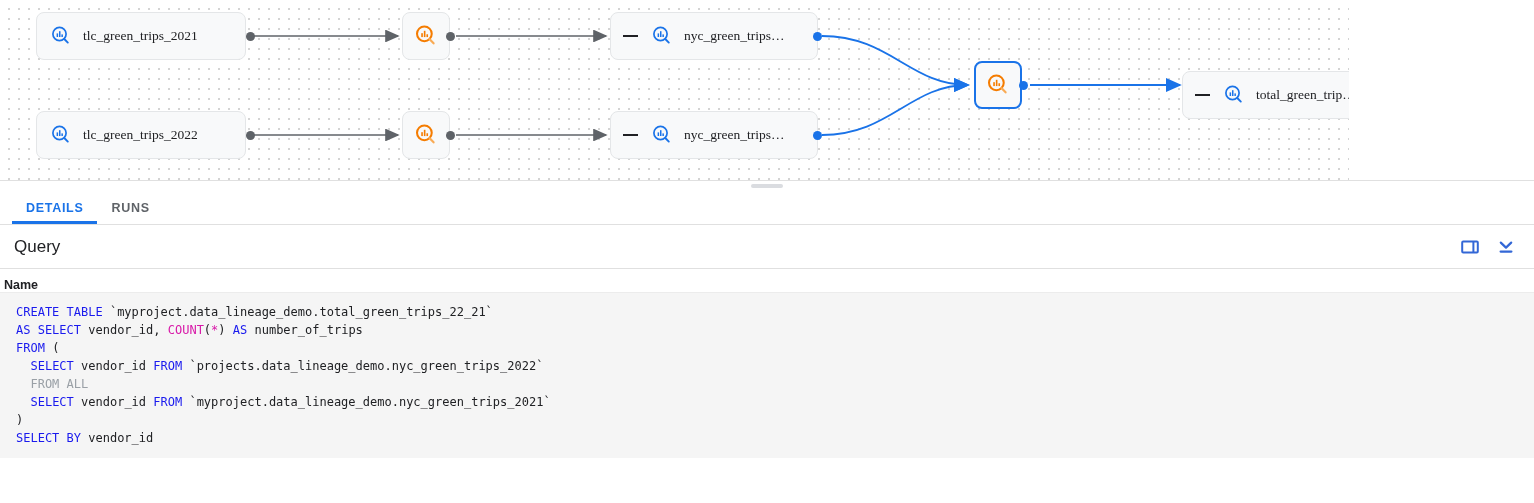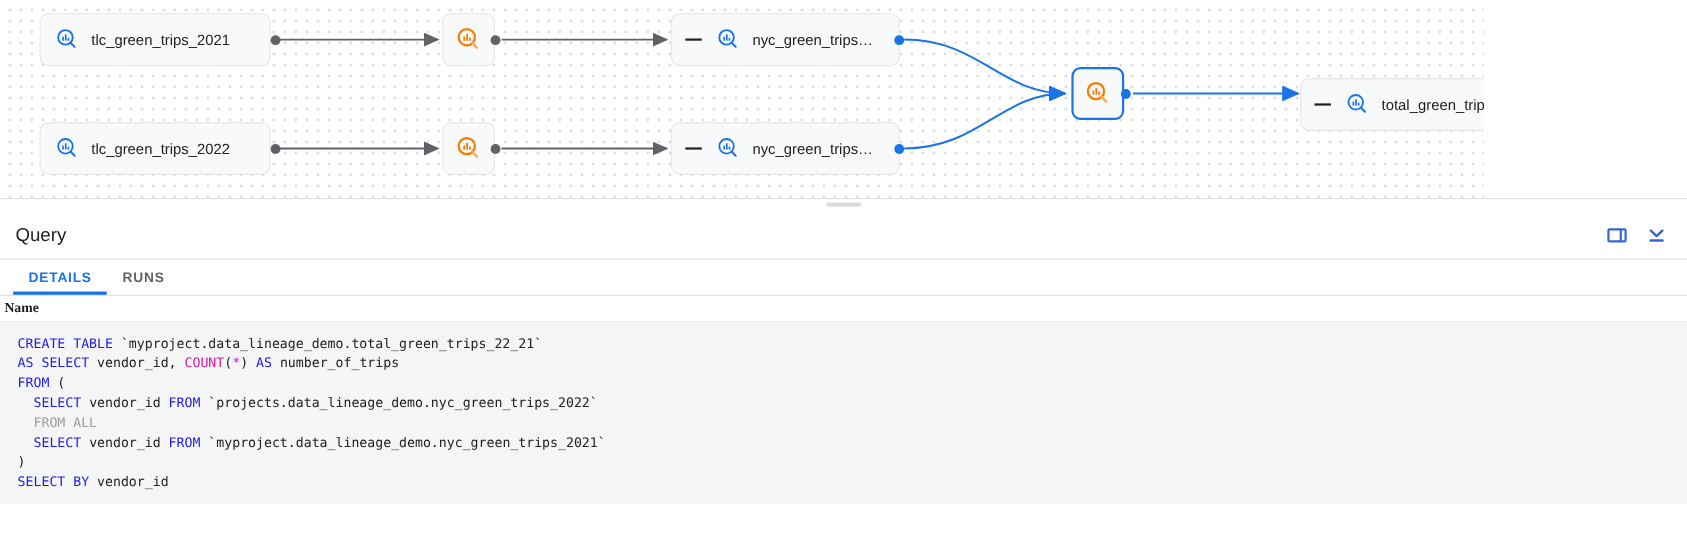--- a/index.html
+++ b/index.html
@@ -13,20 +13,21 @@
   
   #lineage-canvas {
     position: relative;
     width: 1349px;
     height: 180px;
     background-color: #ffffff;
     background-image: radial-gradient(circle, #d4d4d4 1px, transparent 1.1px);
     background-size: 10px 10px;
     background-position: 4px 4px;
     overflow: hidden;
+    font-family: Liberation Serif, serif;
   }
   #edge-layer {
     position: absolute; left: 0; top: 0;
     width: 1534px; height: 180px;
     pointer-events: none;
   }
 
   .node {
     position: absolute;
     display: flex;
@@ -134,25 +135,24 @@
   .tab.active::after {
     content: "";
     position: absolute;
     left: 0; right: 0; bottom: 0;
     height: 3px;
     background: #1a73e8;
   }
 
   .detail-row {
     display: flex;
-    align-items: center;
+    align-items: flex-end;
     height: 24px;
     border-bottom: 1px solid #ececec;
     font-size: 12.5px;
-    font-family: Liberation Serif, serif;
   }
   .detail-key {
     width: 150px;
     flex: 0 0 150px;
     padding-left: 4px;
     color: #202124;
     font-weight: 700;
   }
   .detail-val {
     color: #5f6368;
@@ -321,45 +321,45 @@
     <span class="node-label">total_green_trip…</span>
   </div>
 </div>
 
 <div id="splitter">
   <div id="drag-handle"></div>
 </div>
 
 <div id="query-panel">
 
-  <div id="panel-header">
-    <span id="panel-title">Query</span>
-
-    <span class="header-action">
-      <svg width="20" height="20" viewBox="0 0 20 20">
-        <rect x="2.2" y="4.6" width="15.6" height="10.8" rx="1" fill="none" stroke="#3367d6" stroke-width="2"></rect>
-        <line x1="13.4" y1="4.6" x2="13.4" y2="15.4" stroke="#3367d6" stroke-width="2"></line>
-      </svg>
-    </span>
-
-    <span class="header-action">
-      <svg width="20" height="20" viewBox="0 0 20 20">
-        <path d="M4.8 5.6 L10 10.6 L15.2 5.6" fill="none" stroke="#3367d6" stroke-width="2.2" stroke-linecap="round" stroke-linejoin="round"></path>
-        <line x1="4.6" y1="14.6" x2="15.4" y2="14.6" stroke="#3367d6" stroke-width="2.2" stroke-linecap="round"></line>
-      </svg>
-    </span>
-  </div>
-
   <div id="tabs">
     <div class="tab active">
       <span>DETAILS</span>
     </div>
     <div class="tab">
       <span>RUNS</span>
     </div>
+  </div>
+
+  <div id="panel-header">
+    <span id="panel-title">Query</span>
+
+    <span class="header-action">
+      <svg width="20" height="20" viewBox="0 0 20 20">
+        <rect x="2.2" y="4.6" width="15.6" height="10.8" rx="1" fill="none" stroke="#3367d6" stroke-width="2"></rect>
+        <line x1="13.4" y1="4.6" x2="13.4" y2="15.4" stroke="#3367d6" stroke-width="2"></line>
+      </svg>
+    </span>
+
+    <span class="header-action">
+      <svg width="20" height="20" viewBox="0 0 20 20">
+        <path d="M4.8 5.6 L10 10.6 L15.2 5.6" fill="none" stroke="#3367d6" stroke-width="2.2" stroke-linecap="round" stroke-linejoin="round"></path>
+        <line x1="4.6" y1="14.6" x2="15.4" y2="14.6" stroke="#3367d6" stroke-width="2.2" stroke-linecap="round"></line>
+      </svg>
+    </span>
   </div>
 
   <div>
     <div class="detail-row">
       <span class="detail-key">Name</span>
     </div>
   </div>
 
   <div id="sql-block">
     <div id="sql-code"><span class="kw">CREATE TABLE </span><span class="plain">`myproject.data_lineage_demo.total_green_trips_22_21`</span>

